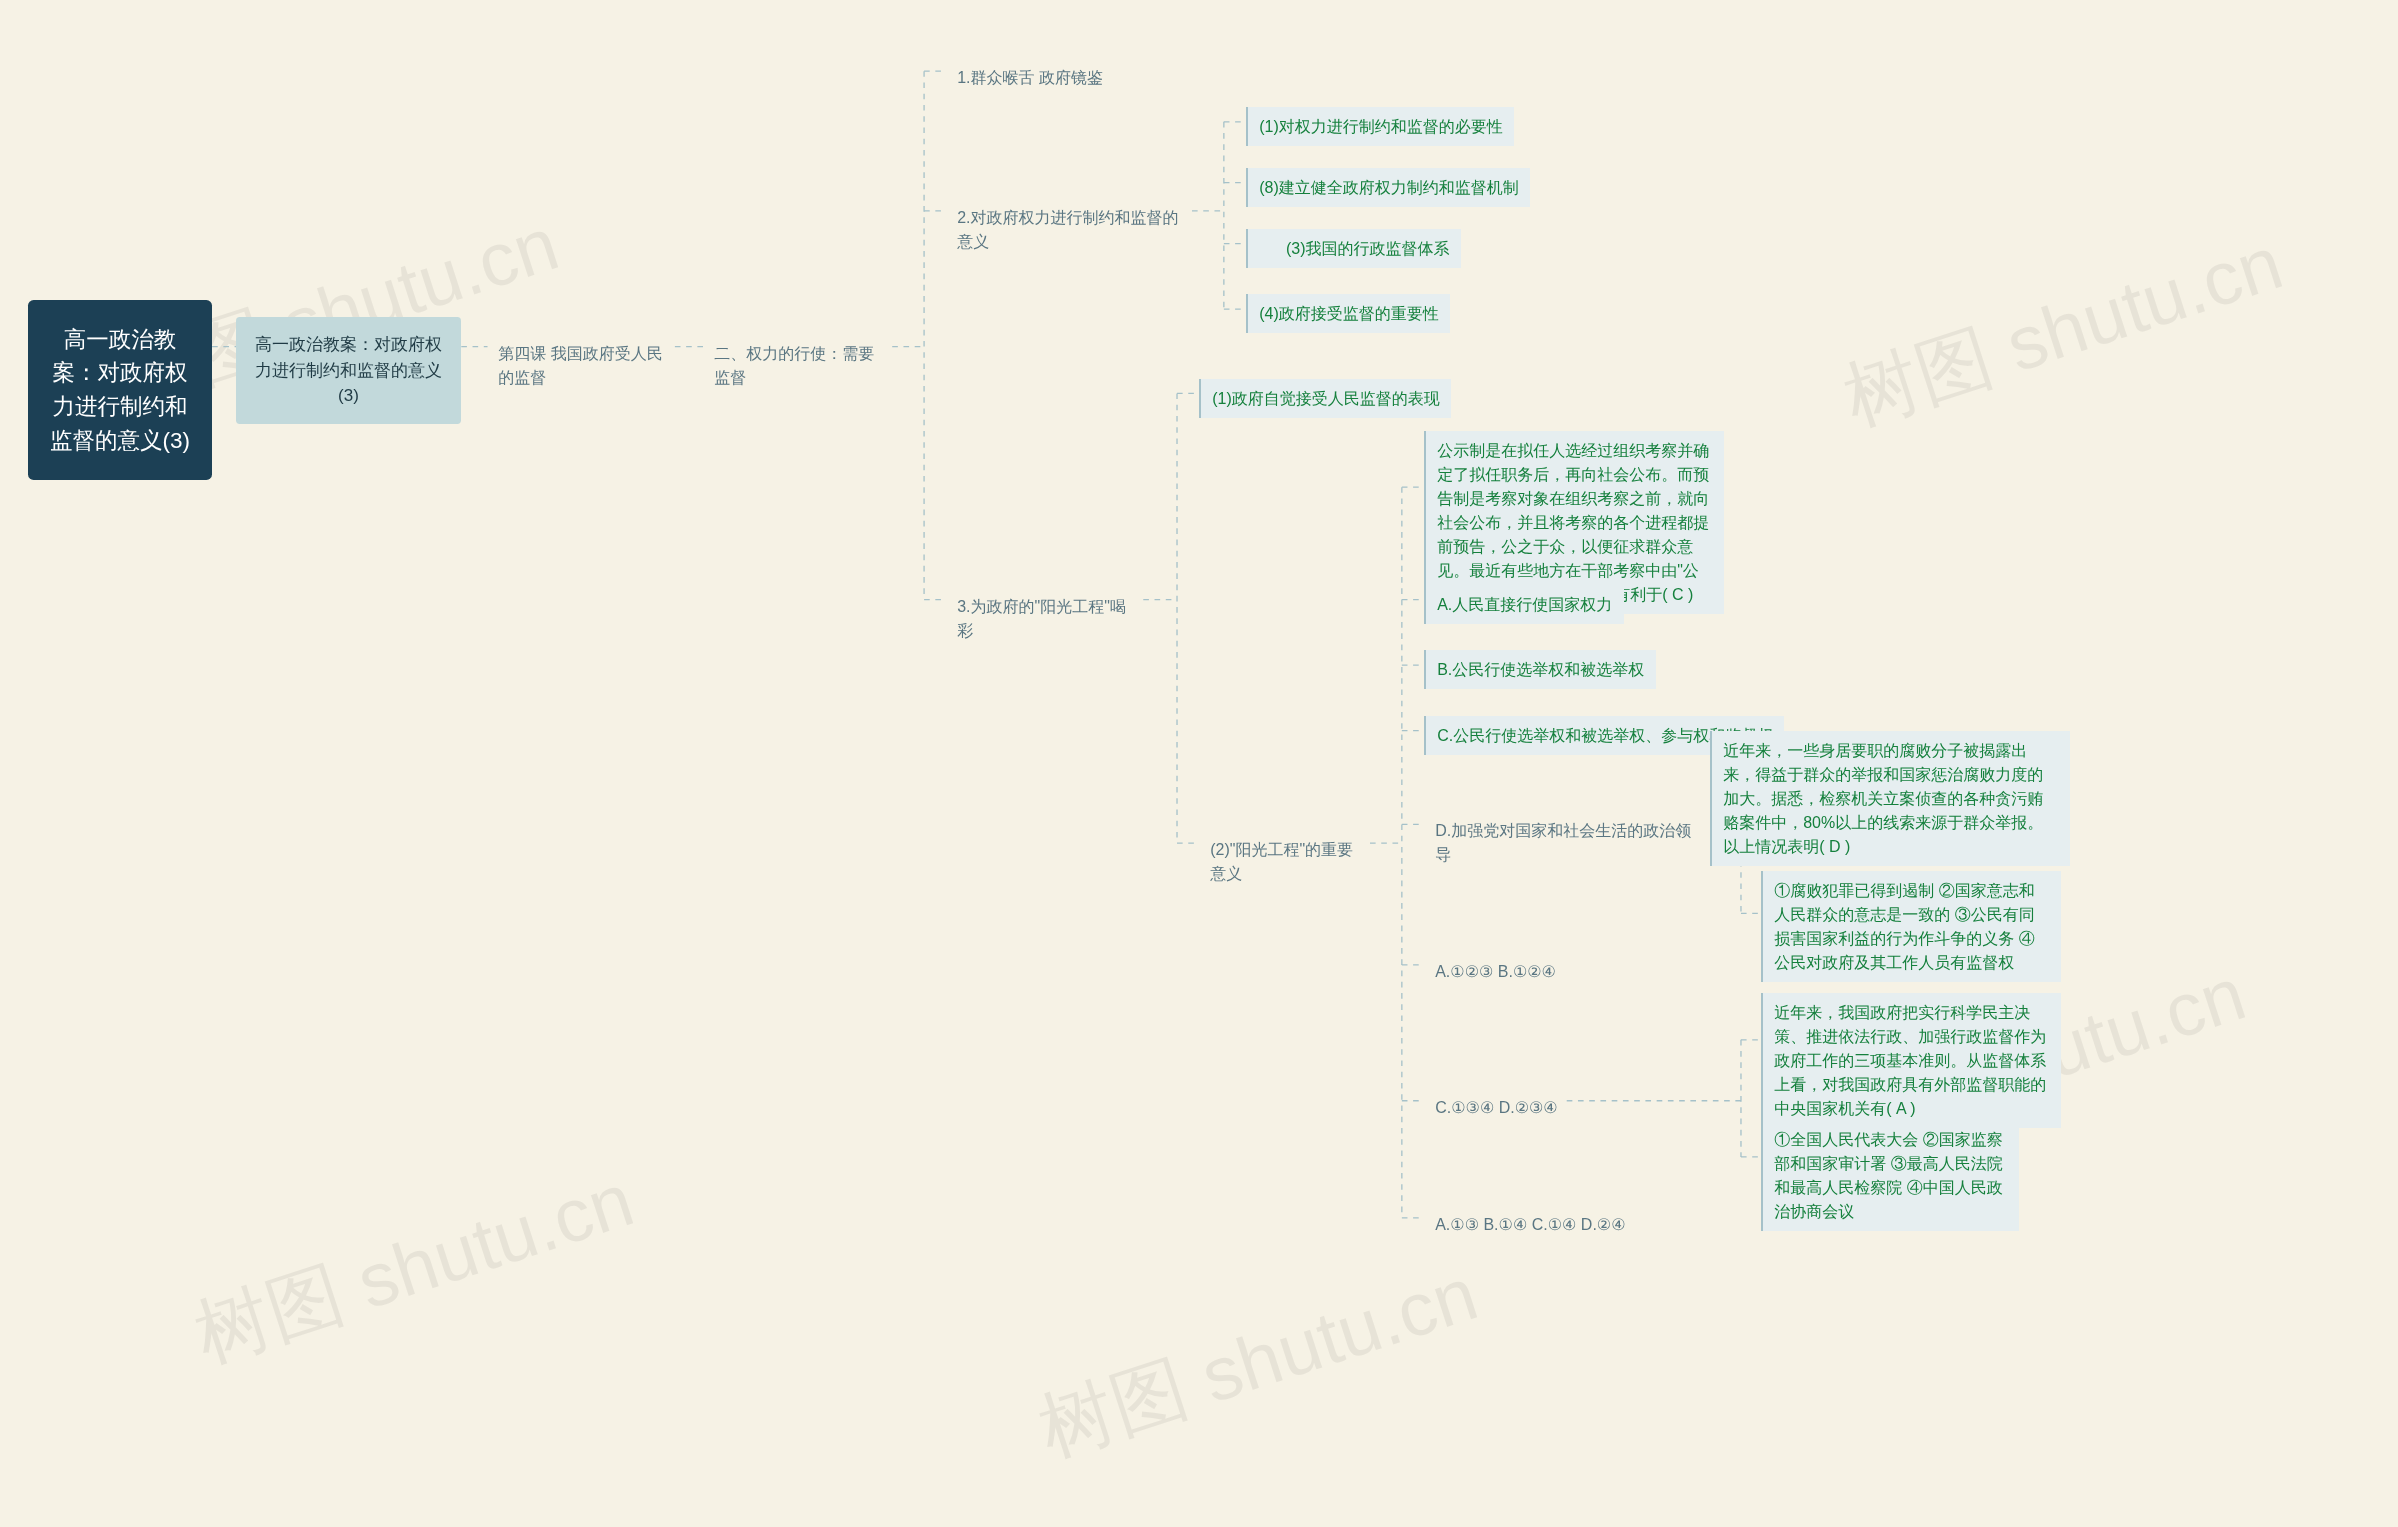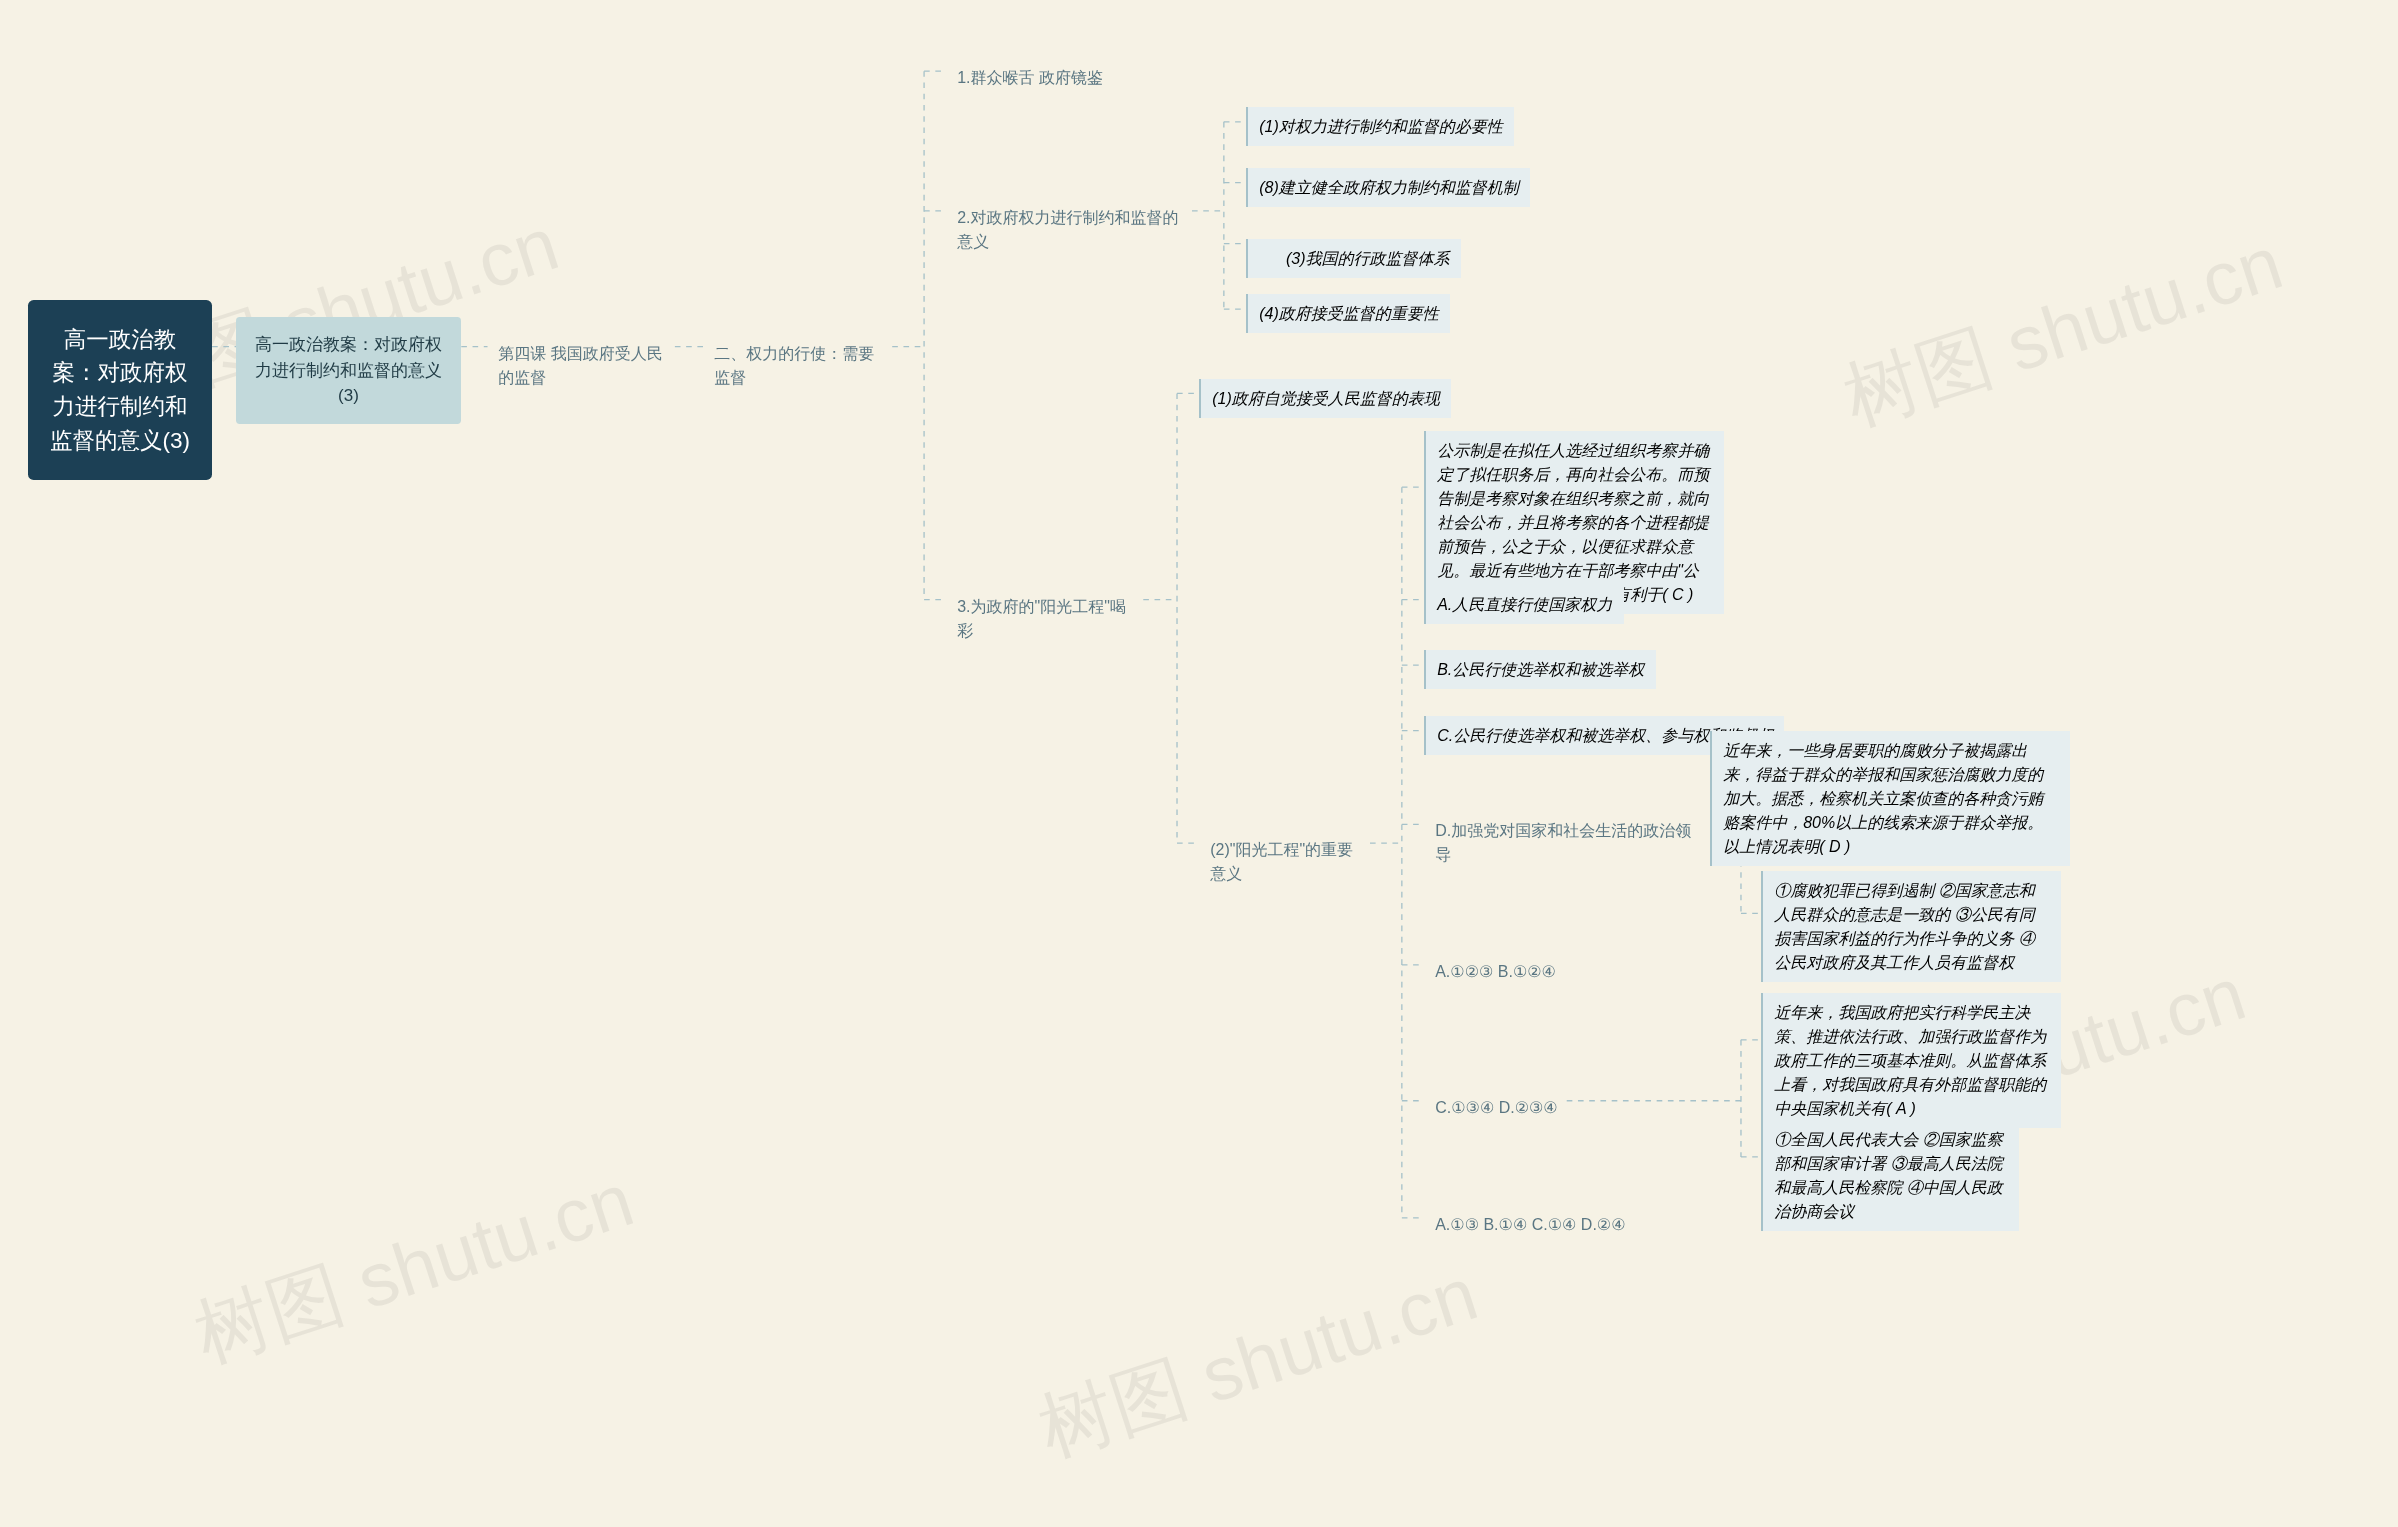--- a/index.html
+++ b/index.html
@@ -42,24 +42,23 @@
   .sub1-node {
     background: #c2d9db;
     color: #1f3a44;
     font-size: 17px;
     padding: 15px 15px;
     border-radius: 3.7px;
     text-align: center;
   }
   .leaf-node {
     background: #e6eef0;
-    color: #000000;
+    color: #15803d;
     border-left: 2.8px solid #a5c1c9;
     padding: 7.5px 11.2px;
-    font-style: italic;
   }
   .plain-node {
     color: #5a7682;
     background: transparent;
   }
   svg.connectors {
     position: absolute;
     left: 0; top: 0;
     width: 2399px;
     height: 1527px;
@@ -139,21 +138,21 @@
 <div class="node plain-node" style="left:487px; top:334px; width:197px;">第四课 我国政府受人民的监督</div>
 
 <div class="node plain-node" style="left:703px; top:334px; width:197px;">二、权力的行使：需要监督</div>
 
 <div class="node plain-node" style="left:946px; top:58px;">1.群众喉舌 政府镜鉴</div>
 
 <div class="node plain-node" style="left:946px; top:198px; width:253px;">2.对政府权力进行制约和监督的意义</div>
 
 <div class="node leaf-node" style="left:1246px; top:107px;">(1)对权力进行制约和监督的必要性</div>
 <div class="node leaf-node" style="left:1246px; top:168px;">(8)建立健全政府权力制约和监督机制</div>
-<div class="node leaf-node" style="left:1246px; top:239px;padding-left:38px;">(3)我国的行政监督体系</div>
+<div class="node leaf-node" style="left:1246px; top:229px;padding-left:38px;">(3)我国的行政监督体系</div>
 <div class="node leaf-node" style="left:1246px; top:294px;">(4)政府接受监督的重要性</div>
 
 <div class="node plain-node" style="left:946px; top:587px; width:206px;">3.为政府的"阳光工程"喝彩</div>
 
 <div class="node leaf-node" style="left:1199px; top:379px;">(1)政府自觉接受人民监督的表现</div>
 
 <div class="node plain-node" style="left:1199px; top:830px; width:178px;">(2)"阳光工程"的重要意义</div>
 
 <div class="node leaf-node" style="left:1424px; top:431px; width:300px;">公示制是在拟任人选经过组织考察并确定了拟任职务后，再向社会公布。而预告制是考察对象在组织考察之前，就向社会公布，并且将考察的各个进程都提前预告，公之于众，以便征求群众意见。最近有些地方在干部考察中由"公示制"改为"预告制"。这将有利于( C )</div>
 <div class="node leaf-node" style="left:1424px; top:585px;">A.人民直接行使国家权力</div>

